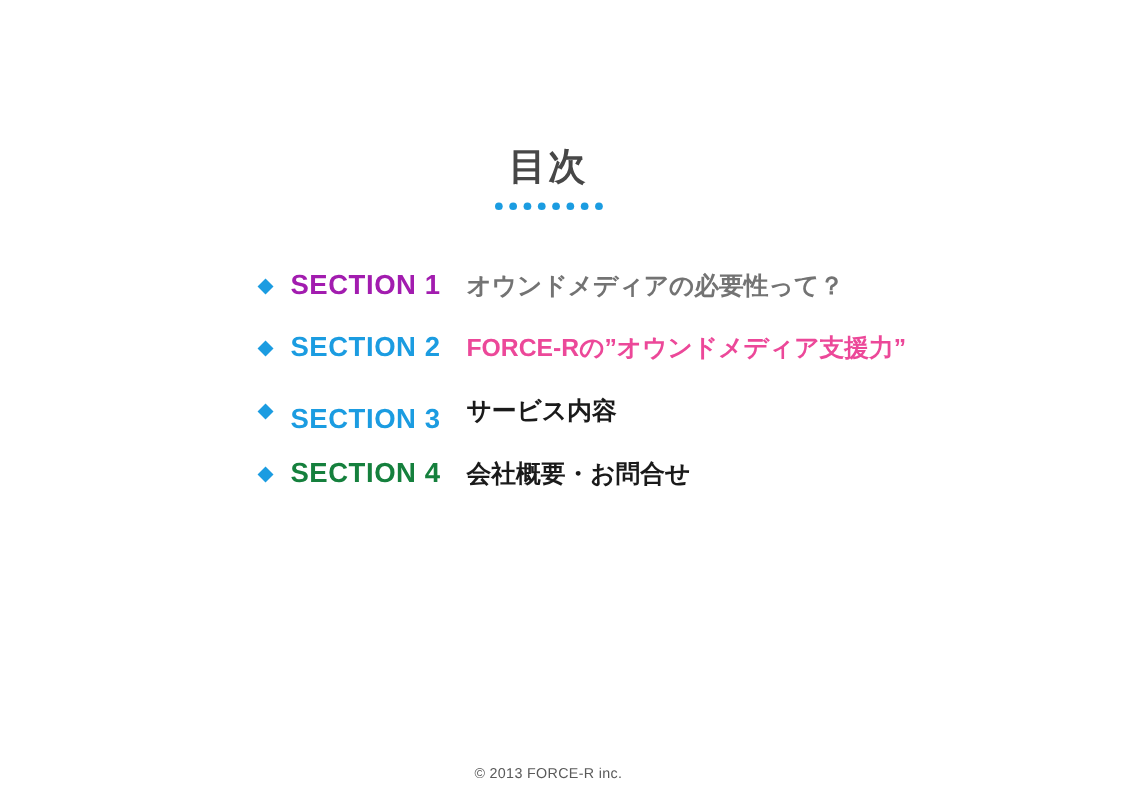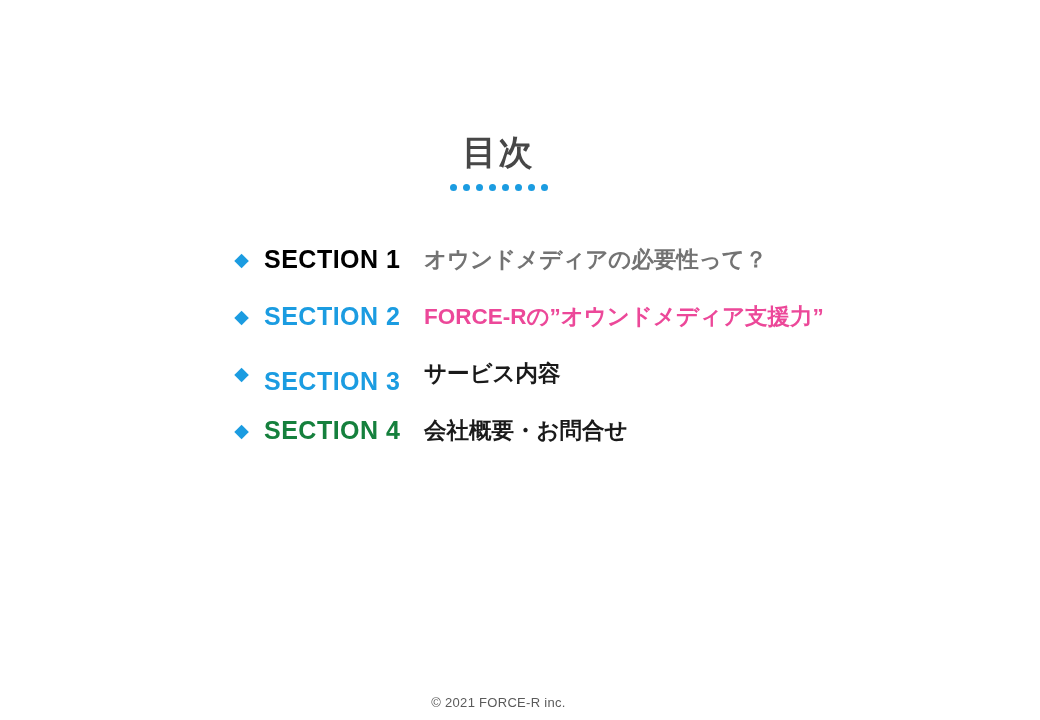--- a/index.html
+++ b/index.html
@@ -97,21 +97,21 @@
         <span class="dot" style="background: rgb(27, 156, 225);"></span>
         <span class="dot" style="background: rgb(27, 156, 225);"></span>
         <span class="dot" style="background: rgb(27, 156, 225);"></span>
       </div>
   </div>
 
   <div class="toc">
 
     <div class="toc-row">
       <span class="diamond accent" style="color: rgb(27, 156, 225);">◆</span>
-      <span class="section-label accent" style="color: #000000;">SECTION 1</span>
+      <span class="section-label accent" style="color: #a21caf;">SECTION 1</span>
       <span class="section-text" style="color: #737373;">オウンドメディアの必要性って？</span>
     </div>
 
     <div class="toc-row">
       <span class="diamond accent" style="color: rgb(27, 156, 225);">◆</span>
       <span class="section-label accent" style="color: rgb(27, 156, 225);">SECTION 2</span>
       <span class="section-text" style="color: #ec4899;">FORCE-Rの”オウンドメディア支援力”</span>
     </div>
 
     <div class="toc-row">
@@ -121,15 +121,15 @@
     </div>
 
     <div class="toc-row">
       <span class="diamond accent" style="color: rgb(27, 156, 225);">◆</span>
       <span class="section-label accent" style="color: #15803d;">SECTION 4</span>
       <span class="section-text" style="color: rgb(26, 26, 26);">会社概要・お問合せ</span>
     </div>
 
   </div>
 
-  <div class="footer" style="color: rgb(90, 90, 90);">© 2021  FORCE-R inc.</div>
+  <div class="footer" style="color: rgb(90, 90, 90);">© 2013  FORCE-R inc.</div>
 
 </div>
 
 </body></html>

